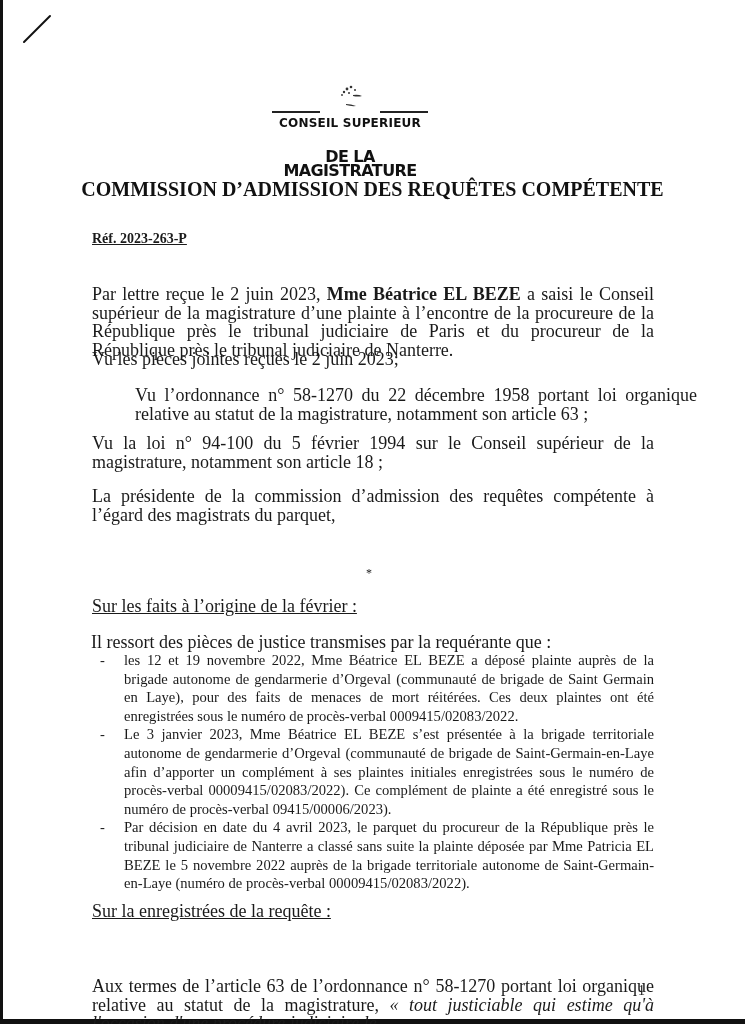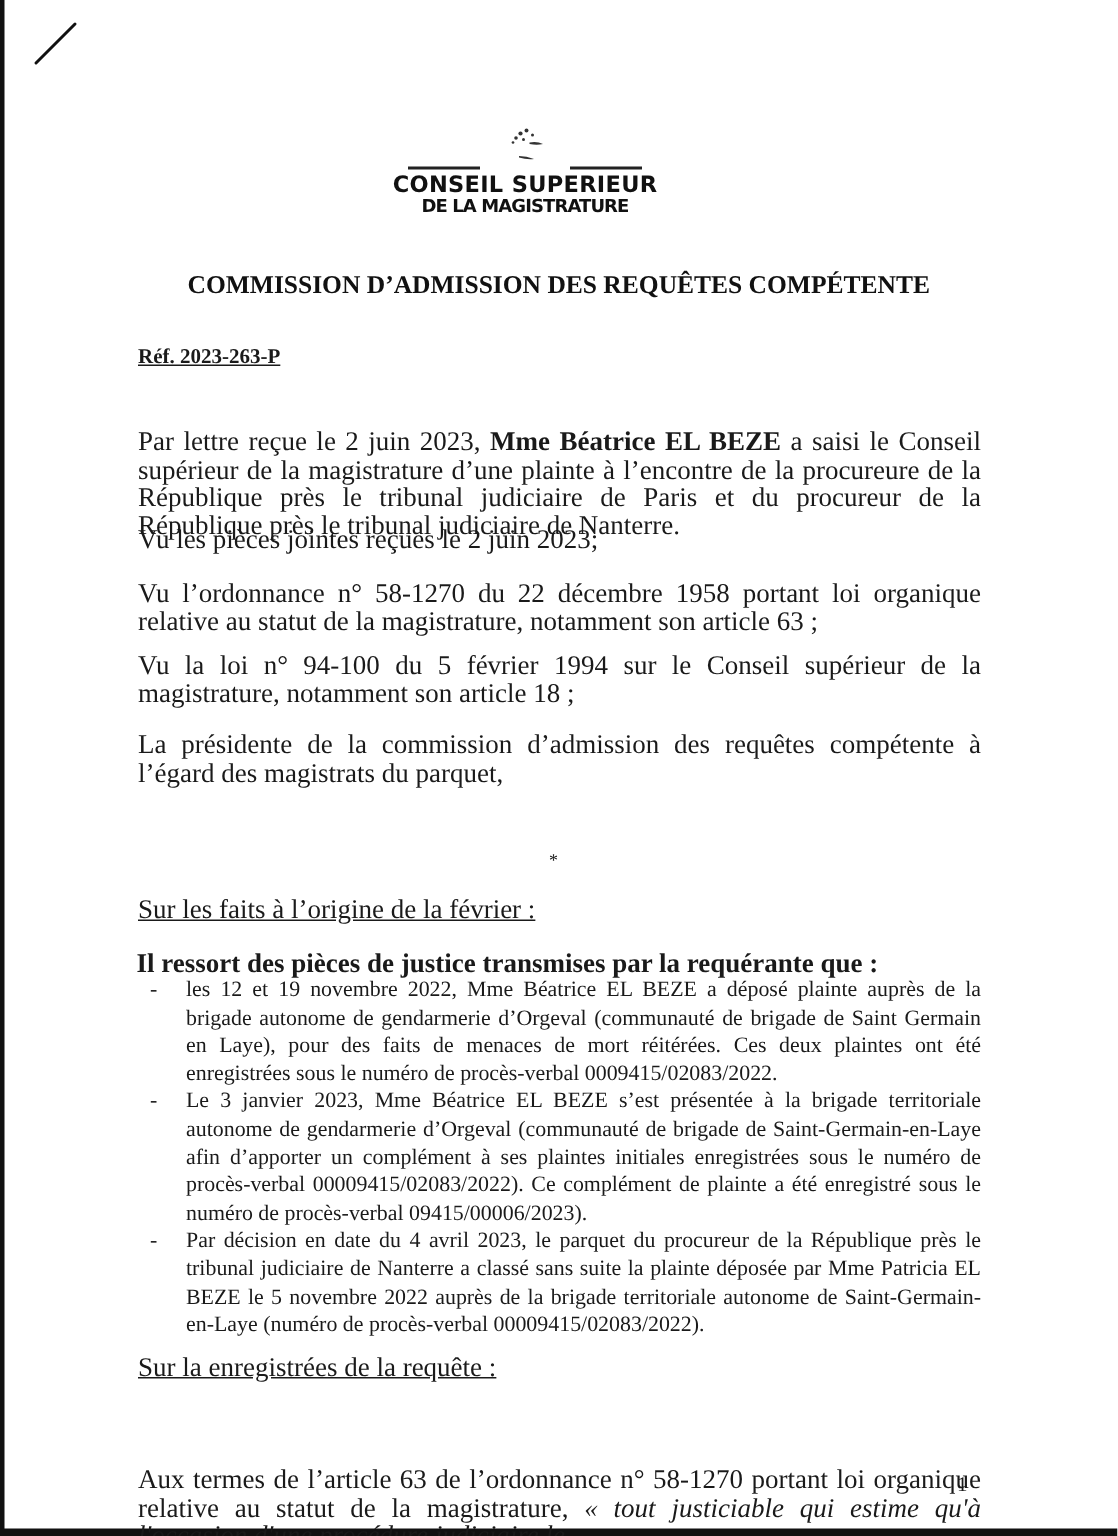--- a/index.html
+++ b/index.html
@@ -14,26 +14,26 @@
 
     .logo { position: absolute; left: 260px; top: 78px; width: 180px; text-align: center; }
     .logo-emblem { width: 60px; height: 30px; margin: 0 auto; display: block; }
     .logo-rule-row { position: absolute; top: 33px; left: 0; width: 180px; height: 2px; }
     .logo-rule-left { position: absolute; left: 12px; top: 0; width: 48px; height: 2px; background: #222; }
     .logo-rule-right { position: absolute; right: 12px; top: 0; width: 48px; height: 2px; background: #222; }
     .logo-line1, .logo-line2 {
       font-family: "DejaVu Sans", sans-serif; font-weight: bold; color: #111;
       letter-spacing: 0.2px; line-height: 14px;
     }
-    .logo-line1 { font-size: 15px; margin-top: 8px; }
-    .logo-line2 { font-size: 12px; letter-spacing: -0.6px; }
+    .logo-line1 { font-size: 12px; margin-top: 8px; }
+    .logo-line2 { font-size: 16px; letter-spacing: -0.6px; margin-top: 20px; }
 
     .title {
       position: absolute; left: 80px; top: 180px; width: 585px; text-align: center;
-      font-weight: bold; font-size: 17px; line-height: 19px; color: #111;
+      font-weight: bold; font-size: 20px; line-height: 19px; color: #111;
     }
     .ref {
       position: absolute; left: 92px; top: 231px;
       font-weight: bold; font-size: 14px; text-decoration: underline; text-align: right;
     }
 
     .body-text {
       position: absolute; left: 92px; width: 562px;
       font-size: 18px; line-height: 18.6px; text-align: justify;
     }
@@ -85,30 +85,30 @@
   <div>COMMISSION D’ADMISSION DES REQUÊTES COMPÉTENTE</div>
 </div>
 
 <div class="ref">Réf. 2023-263-P</div>
 
 <div class="body-text" style="top:285px;">
   <span>Par lettre reçue le 2 juin 2023, </span><span class="bold">Mme Béatrice EL BEZE</span><span> a saisi le Conseil supérieur de la magistrature d’une plainte à l’encontre de la procureure de la République près le tribunal judiciaire de Paris et du procureur de la République près le tribunal judiciaire de Nanterre.</span>
 </div>
 
 <div class="body-text" style="top:350px;">Vu les pièces jointes reçues le 2 juin 2023;</div>
-<div class="body-text" style="top:386px;">Vu l’ordonnance n° 58-1270 du 22 décembre 1958 portant loi organique relative au statut de la magistrature, notamment son article 63 ;</div>
+<div class="body-text" style="top:386px;margin-left:43px;">Vu l’ordonnance n° 58-1270 du 22 décembre 1958 portant loi organique relative au statut de la magistrature, notamment son article 63 ;</div>
 <div class="body-text" style="top:434px;">Vu la loi n° 94-100 du 5 février 1994 sur le Conseil supérieur de la magistrature, notamment son article 18 ;</div>
 
 <div class="body-text" style="top:487px;">La présidente de la commission d’admission des requêtes compétente à l’égard des magistrats du parquet,</div>
 
 <div class="star">*</div>
 
 <div class="body-text heading-u" style="top:597px; width:auto;">Sur les faits à l’origine de la février :</div>
 
-<div class="body-text" style="top:633px; left:91px;font-weight:bold;">Il ressort des pièces de justice transmises par la requérante que :</div>
+<div class="body-text" style="top:633px; left:91px;">Il ressort des pièces de justice transmises par la requérante que :</div>
 
 <div class="bullets" style="top:651px;">
   <div class="bullet-item">
     <span class="bullet-dash">-</span>
     <span class="bullet-text">les 12 et 19 novembre 2022, Mme Béatrice EL BEZE a déposé plainte auprès de la brigade autonome de gendarmerie d’Orgeval (communauté de brigade de Saint Germain en Laye), pour des faits de menaces de mort réitérées. Ces deux plaintes ont été enregistrées sous le numéro de procès-verbal 0009415/02083/2022.</span>
   </div>
   <div class="bullet-item">
     <span class="bullet-dash">-</span>
     <span class="bullet-text">Le 3 janvier 2023, Mme Béatrice EL BEZE s’est présentée à la brigade territoriale autonome de gendarmerie d’Orgeval (communauté de brigade de Saint-Germain-en-Laye afin d’apporter un complément à ses plaintes initiales enregistrées sous le numéro de procès-verbal 00009415/02083/2022). Ce complément de plainte a été enregistré sous le numéro de procès-verbal 09415/00006/2023).</span>
   </div>

